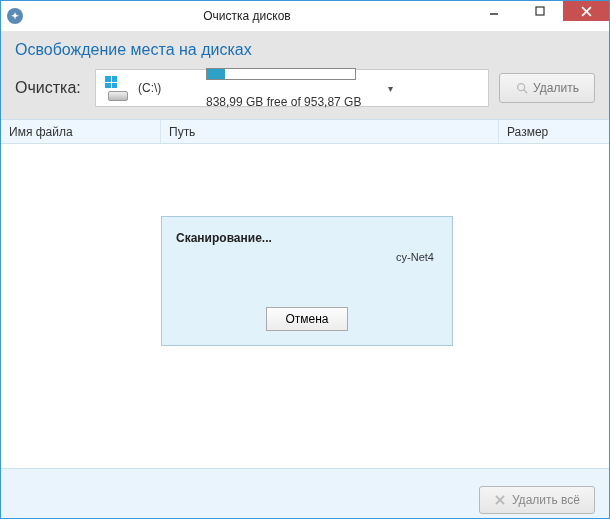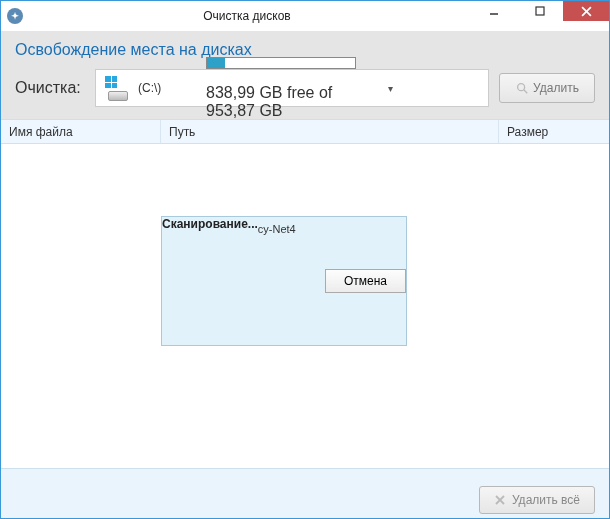--- a/index.html
+++ b/index.html
@@ -19,35 +19,35 @@
 .cleanup-label { font-size: 16px; color: #333; width: 70px; }
 .drive-selector { flex: 1; display: flex; align-items: center; background: #fff; border: 1px solid #ccc; height: 38px; padding: 0 8px; gap: 8px; position:relative; }
 .drive-icon { width: 26px; height: 26px; position: relative; }
 .drive-icon .win-flag { width: 12px; height: 12px; position: absolute; top: 1px; left: 1px; display:grid; grid-template-columns:1fr 1fr; grid-template-rows:1fr 1fr; gap:1px; }
 .drive-icon .win-flag span { background:#29a7e1; }
 .drive-icon .disk { position:absolute; bottom:0; left:4px; width:20px; height:10px; background:linear-gradient(#eee,#bbb); border-radius:2px; border:1px solid #999; }
 .drive-name { font-size: 12px; color: #333; flex: 0 0 60px; }
 .drive-usage { flex: 1; display: flex; flex-direction: column; align-items: flex-start; gap: 3px; max-width:170px; }
 .usage-bar { width: 150px; height: 12px; border: 1px solid #888; background: #fff; position: relative; }
 .usage-bar .fill { position: absolute; left: 0; top: 0; bottom: 0; width: 12%; background: #2ea1c9; }
-.usage-text { font-size: 16px; color: #333; margin-top: 12px; }
+.usage-text { font-size: 12px; color: #333; margin-top: 12px; }
 .drive-dropdown { font-size: 10px; color: #555; padding:0 4px; }
 
 .check-btn { width: 96px; height: 30px; background: linear-gradient(#f5f5f5,#e6e6e6); border: 1px solid #b8b8b8; border-radius: 3px; font-size: 12px; color: #777; display:flex; align-items:center; justify-content:center; gap:4px; cursor:default; }
 .check-btn .icon { width:14px; height:14px; opacity:0.5; }
 
 .columns { display: flex; background: #eef7ff; border-bottom: 1px solid #d0e2ef; height: 24px; align-items: center; font-size: 12px; color: #333; }
 .col { padding: 0 8px; border-right: 1px solid #d7e6f1; height:100%; display:flex; align-items:center; }
 .col.name { width: 160px; }
 .col.path { flex: 1; }
 .col.size { width: 110px; border-right:none; }
 
 .content { flex: 1; background: #fff; position: relative; }
 
-.scan-dialog { position: absolute; left: 160px; top: 72px; width: 246px; height: 130px; background: #e1f2fb; border: 1px solid #a9c9dc; display:flex; flex-direction:row; }
+.scan-dialog { position: absolute; left: 160px; top: 72px; width: 292px; height: 130px; background: #e1f2fb; border: 1px solid #a9c9dc; padding: 14px; display:flex; flex-direction:column; }
 .scan-title { font-size: 12px; font-weight: bold; color: #222; }
 .scan-file { font-size: 11px; color: #333; text-align: right; margin-top: 6px; padding-right:4px; }
 .scan-spacer { flex:1; }
 .cancel-btn { align-self: center; padding: 4px 18px; font-size: 12px; background: linear-gradient(#fdfdfd,#ececec); border: 1px solid #aaa; border-radius:0; cursor:pointer; }
 
 .footer { height: 50px; background: #eaf4fc; border-top: 1px solid #cde0ee; display: flex; align-items: center; justify-content: flex-end; padding: 0 14px; }
 .delete-btn { padding: 6px 14px; background: linear-gradient(#f5f5f5,#e6e6e6); border: 1px solid #b8b8b8; border-radius: 3px; font-size: 12px; color: #888; display:flex; align-items:center; gap:6px; cursor:default;margin-top:13px; }
 .delete-btn .icon { width:12px; height:12px; opacity:0.5; }
 </style>
 </head>

